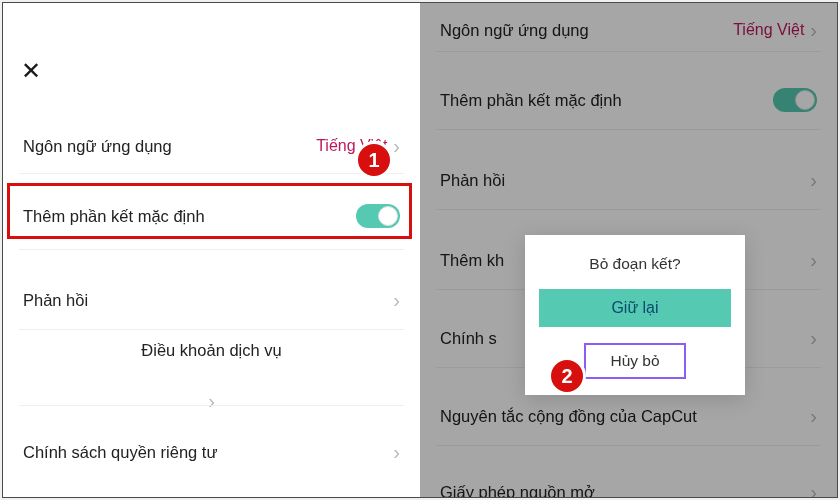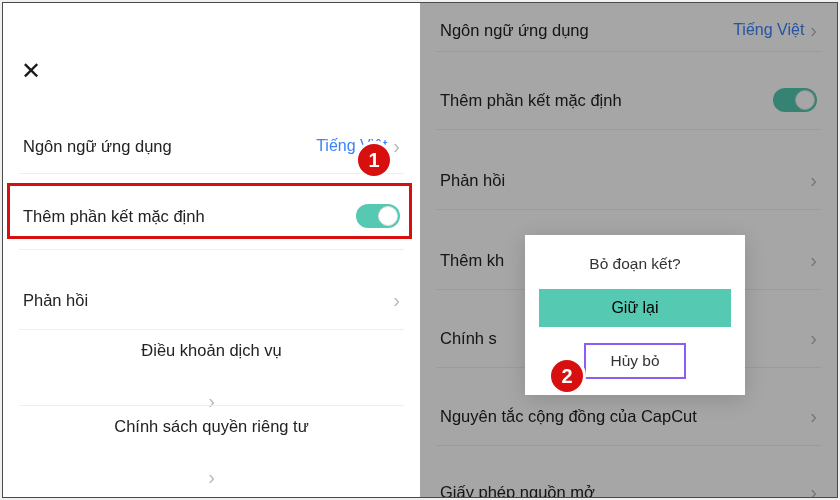--- a/index.html
+++ b/index.html
@@ -47,21 +47,21 @@
     left: 0; right: 0;
     height: 70px;
     padding: 0 20px;
     display: flex;
     align-items: center;
     justify-content: space-between;
     font-size: 16px;
     color: #1a1a1a;
   }
   .row .label { font-size: 16.5px; color: #222; }
-  .row .value { color: #3b82f6; font-size: 16px; margin-right: 6px; }
+  .row .value { color: #be185d; font-size: 16px; margin-right: 6px; }
   .row .rhs { display: flex; align-items: center; }
   .chev { color: #b9b9b9; font-size: 20px; font-weight: 300; line-height: 1; }
   .divider {
     position: absolute;
     left: 16px; right: 16px;
     height: 1px;
     background: #eee;
   }
   .toggle {
     width: 44px; height: 24px;
@@ -109,21 +109,21 @@
     box-shadow: 0 4px 20px rgba(0,0,0,0.15);
   }
   .dialog-title {
     text-align: center;
     font-size: 15.5px;
     color: #333;
     margin-bottom: 16px;
   }
   .dialog-keep {
     background: #55c9b1;
-    color: #000000;
+    color: #0c4a6e;
     text-align: center;
     padding: 10px 0;
     font-size: 16px;
     margin-bottom: 16px;
     cursor: pointer;
   }
   .dialog-cancel-wrap {
     display: flex;
     justify-content: center;
     position: relative;
@@ -173,21 +173,21 @@
     <div class="divider" style="top:326px;"></div>
 
     <div class="row" style="top:338px;flex-direction:column;">
       <span class="label">Điều khoản dịch vụ</span>
       <span class="rhs">
         <span class="chev">›</span>
       </span>
     </div>
     <div class="divider" style="top:402px;"></div>
 
-    <div class="row" style="top:414px;flex-direction:column;">
+    <div class="row" style="top:414px;">
       <span class="label">Chính sách quyền riêng tư</span>
       <span class="rhs">
         <span class="chev">›</span>
       </span>
     </div>
 
     <div class="highlight-box" style="left:4px; top:180px; width:405px; height:56px;"></div>
     <div class="badge" style="left:352px; top:138px;">
       <span>1</span>
     </div>

